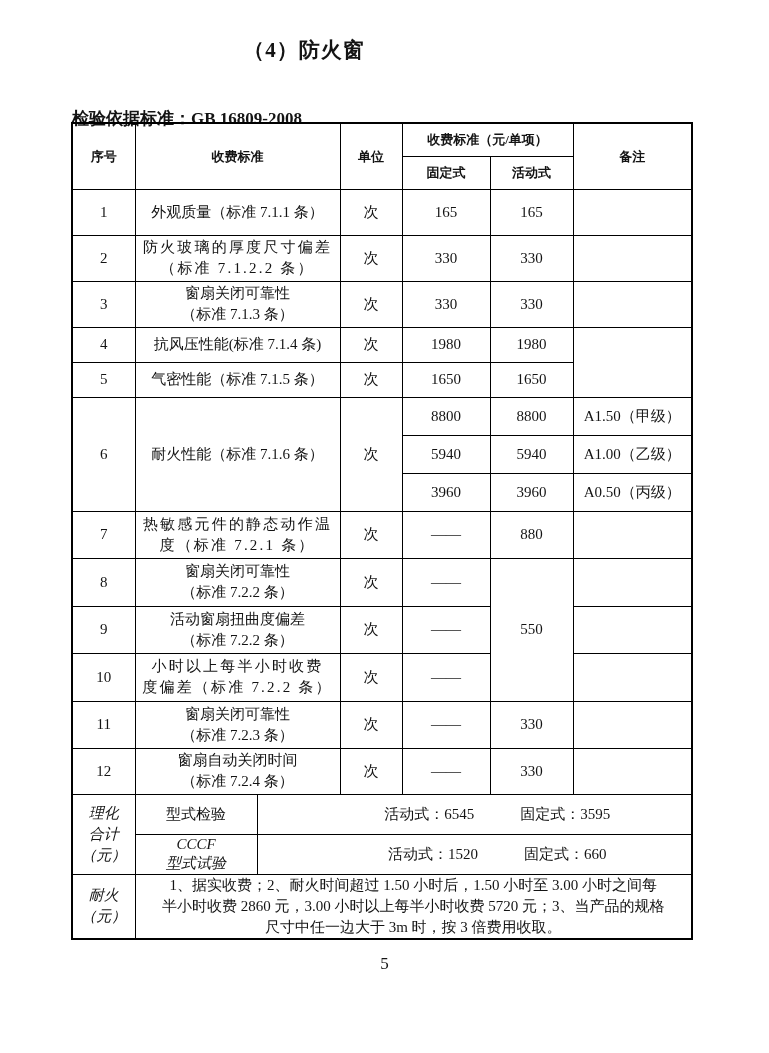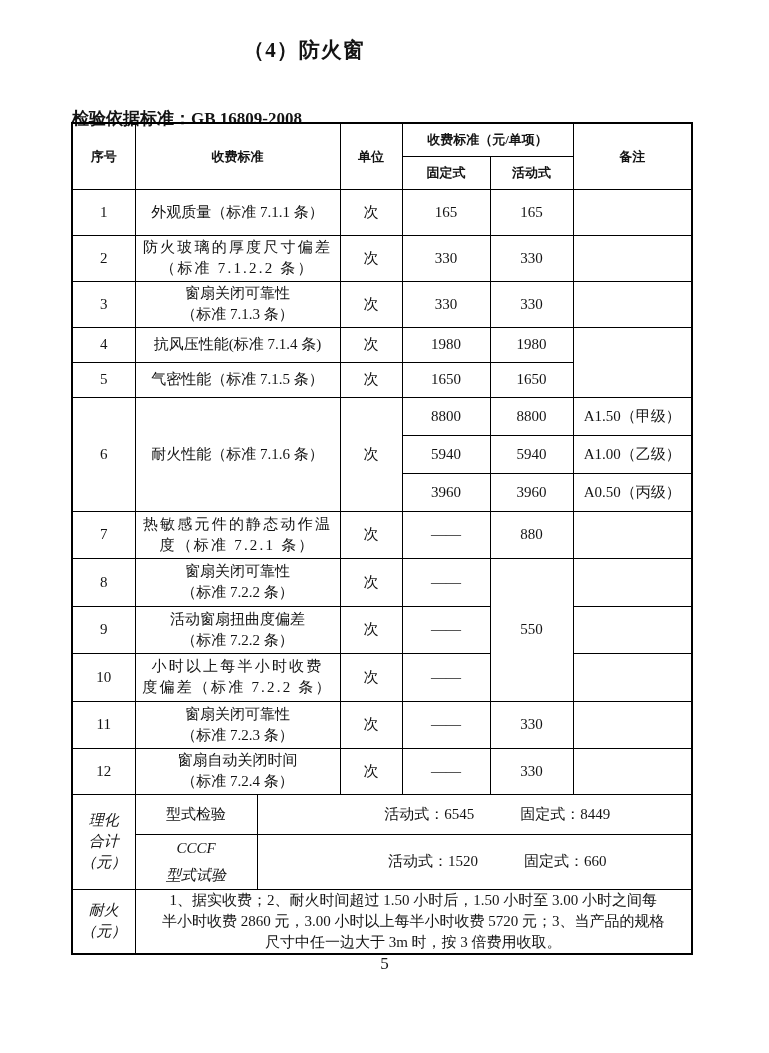--- a/index.html
+++ b/index.html
@@ -195,25 +195,25 @@
     <td>330</td>
     <td class="remark-cell"></td>
   </tr>
 
   <tr class="h40">
     <td rowspan="2" class="pre">理化
 合计
 （元）</td>
     <td>型式检验</td>
     <td colspan="5" class="sum-content">
-      <span class="mov-val">活动式：6545</span><span>固定式：8449</span>
+      <span class="mov-val">活动式：6545</span><span>固定式：3595</span>
     </td>
   </tr>
   <tr class="h40">
-    <td class="pre" style="line-height:27px">CCCF
+    <td class="pre" style="line-height:19px">CCCF
 型式试验</td>
     <td colspan="5" class="sum-content">
       <span class="mov-val">活动式：1520</span><span>固定式：660</span>
     </td>
   </tr>
 
   <tr class="h75">
     <td class="pre">耐火
 （元）</td>
     <td colspan="6" class="fire-note">1、据实收费；2、耐火时间超过 1.50 小时后，1.50 小时至 3.00 小时之间每

